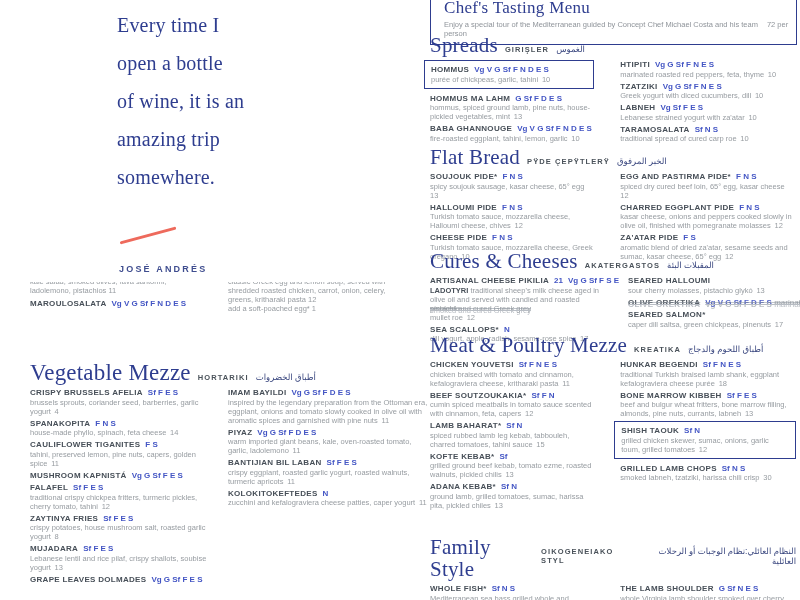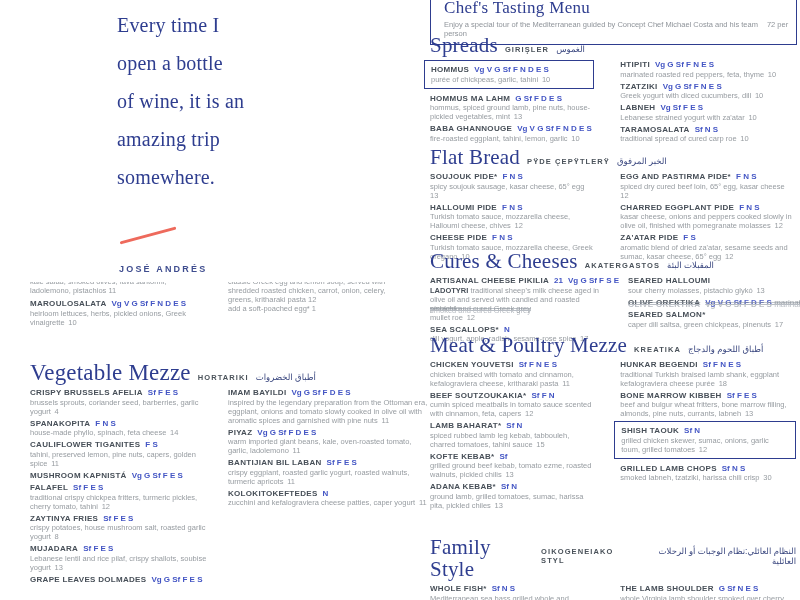--- a/index.html
+++ b/index.html
@@ -67,21 +67,20 @@
   </div>
 
   <div class="cutblk" style="left:30px;top:282px;width:182px">
     <div class="clip">
       <div class="dl">kale salad, smoked olives, fava santorini,</div>
     </div>
     <div class="dl">ladolemono, pistachios  11</div>
     <div style="margin-top:4px">
         <div class="mi">
           <div class="nl"><span class="nm">MAROULOSALATA</span><span class="cd">Vg V G Sf F N D E S</span></div>
-          <div class="dl">heirloom lettuces, herbs, pickled onions, Greek vinaigrette 10</div>
         </div>
       </div>
   </div>
 
   <div class="cutblk" style="left:228px;top:282px;width:202px">
     <div class="clip">
       <div class="dl">classic Greek egg and lemon soup, served with</div>
     </div>
     <div class="dl">shredded roasted chicken, carrot, onion, celery,</div>
     <div class="dl">greens, kritharaki pasta  12</div>

